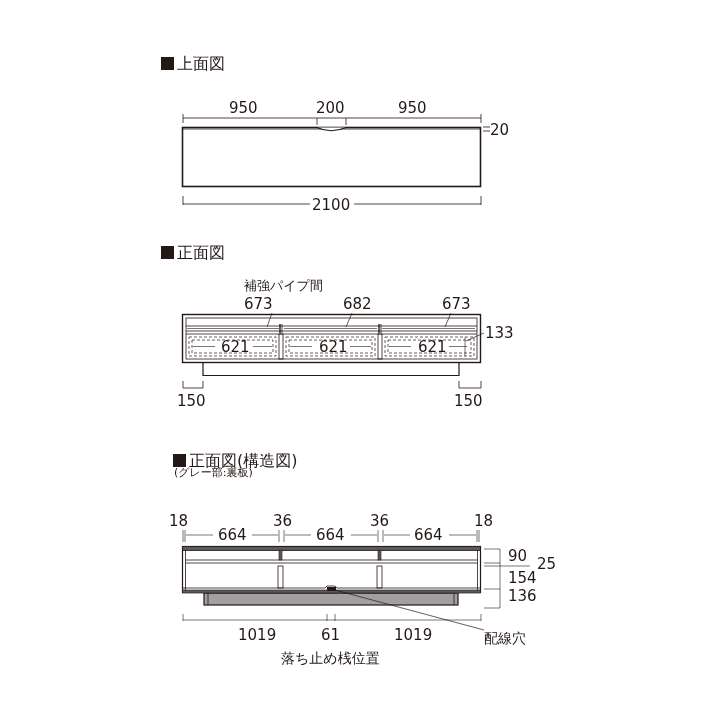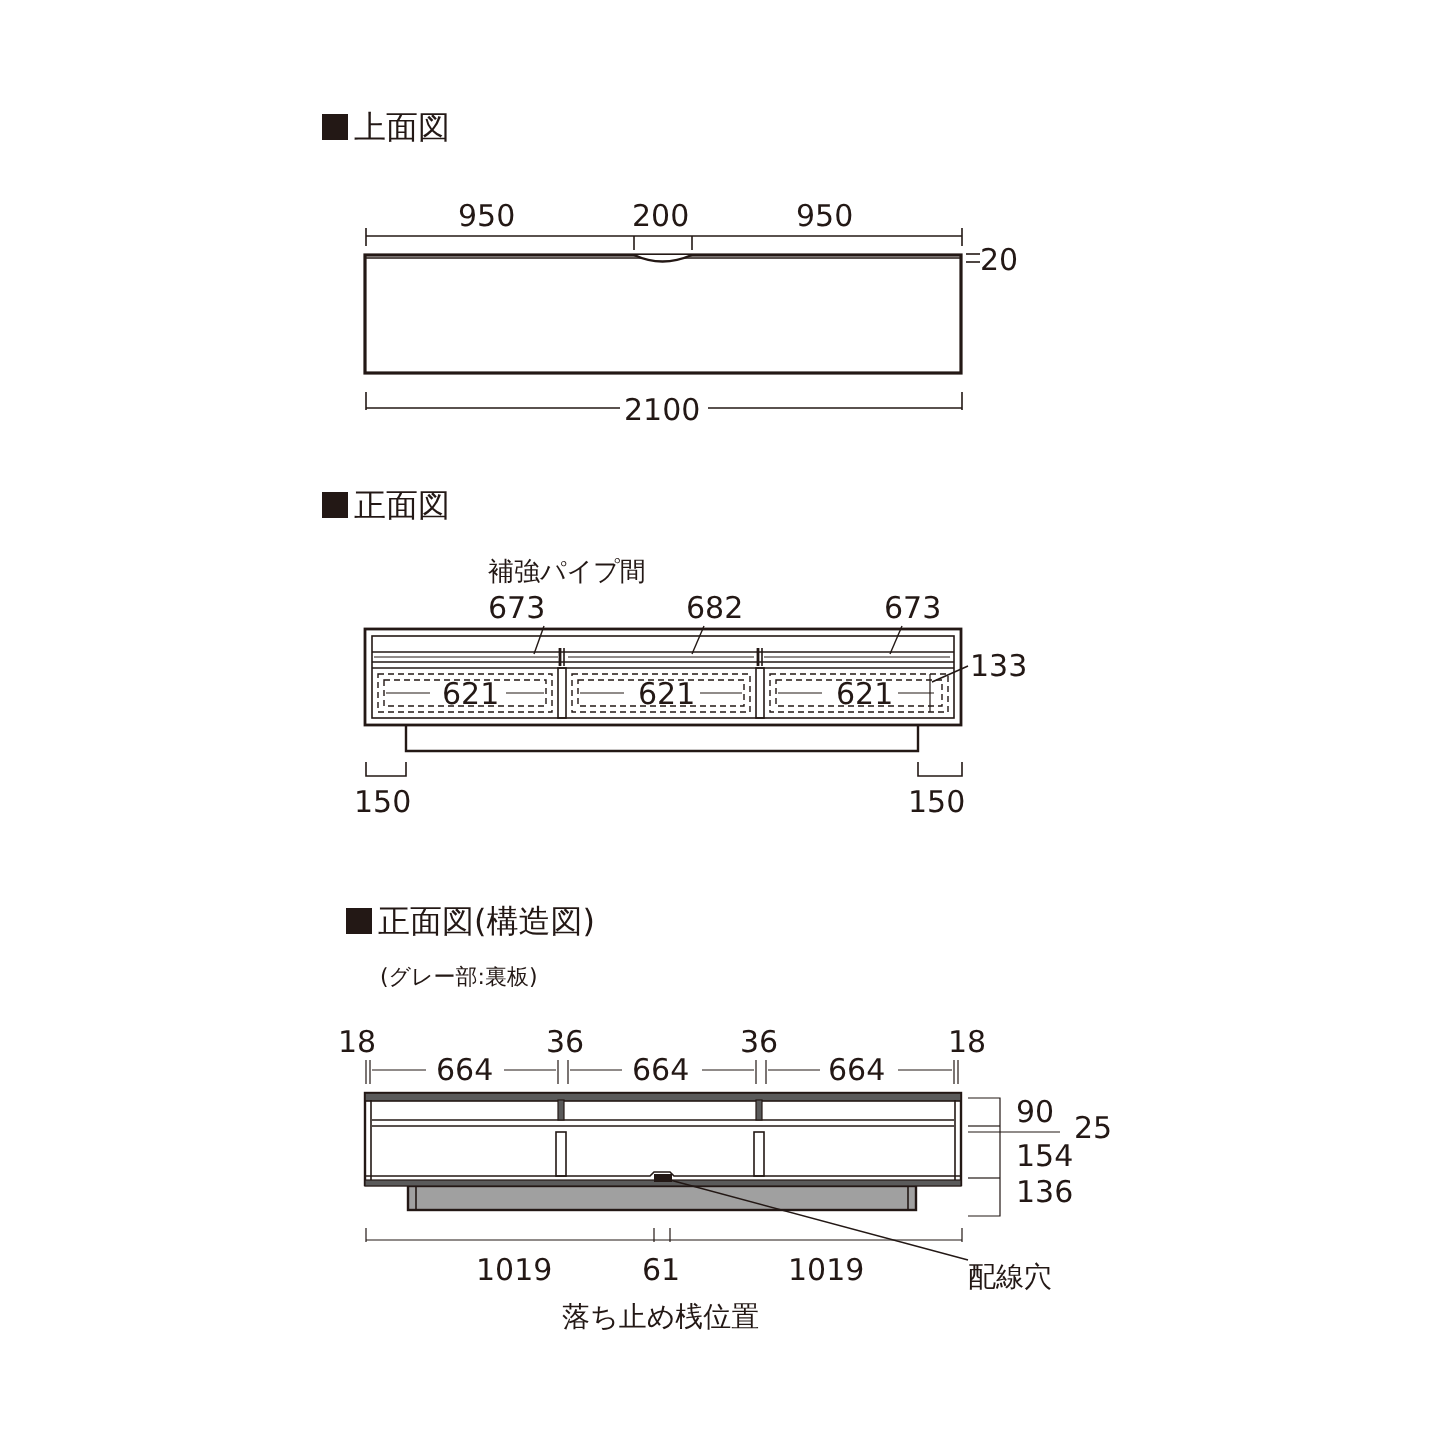--- a/index.html
+++ b/index.html
@@ -18,21 +18,21 @@
   <span class="sq"></span><span>上面図</span>
 </div>
 
 <div class="heading" style="left:161px; top:244px;">
   <span class="sq"></span><span>正面図</span>
 </div>
 
 <div class="heading" style="left:161px; top:452px;padding-left:12px;">
   <span class="sq"></span><span>正面図(構造図)</span>
 </div>
-<div class="note" style="left:174px; top:481px;margin-left:16px;">(グレー部:裏板)</div>
+<div class="note" style="left:174px; top:465px;">(グレー部:裏板)</div>
 
 <svg width="720" height="720" viewBox="0 0 720 720">
   <g stroke="#231815" fill="none" stroke-width="1">
 
     <g>
 
       <line x1="183" y1="118" x2="481" y2="118" stroke-width="0.8"></line>
       <line x1="183" y1="114" x2="183" y2="123" stroke-width="0.8"></line>
       <line x1="317" y1="118" x2="317" y2="125" stroke-width="0.8"></line>
       <line x1="346" y1="118" x2="346" y2="125" stroke-width="0.8"></line>

